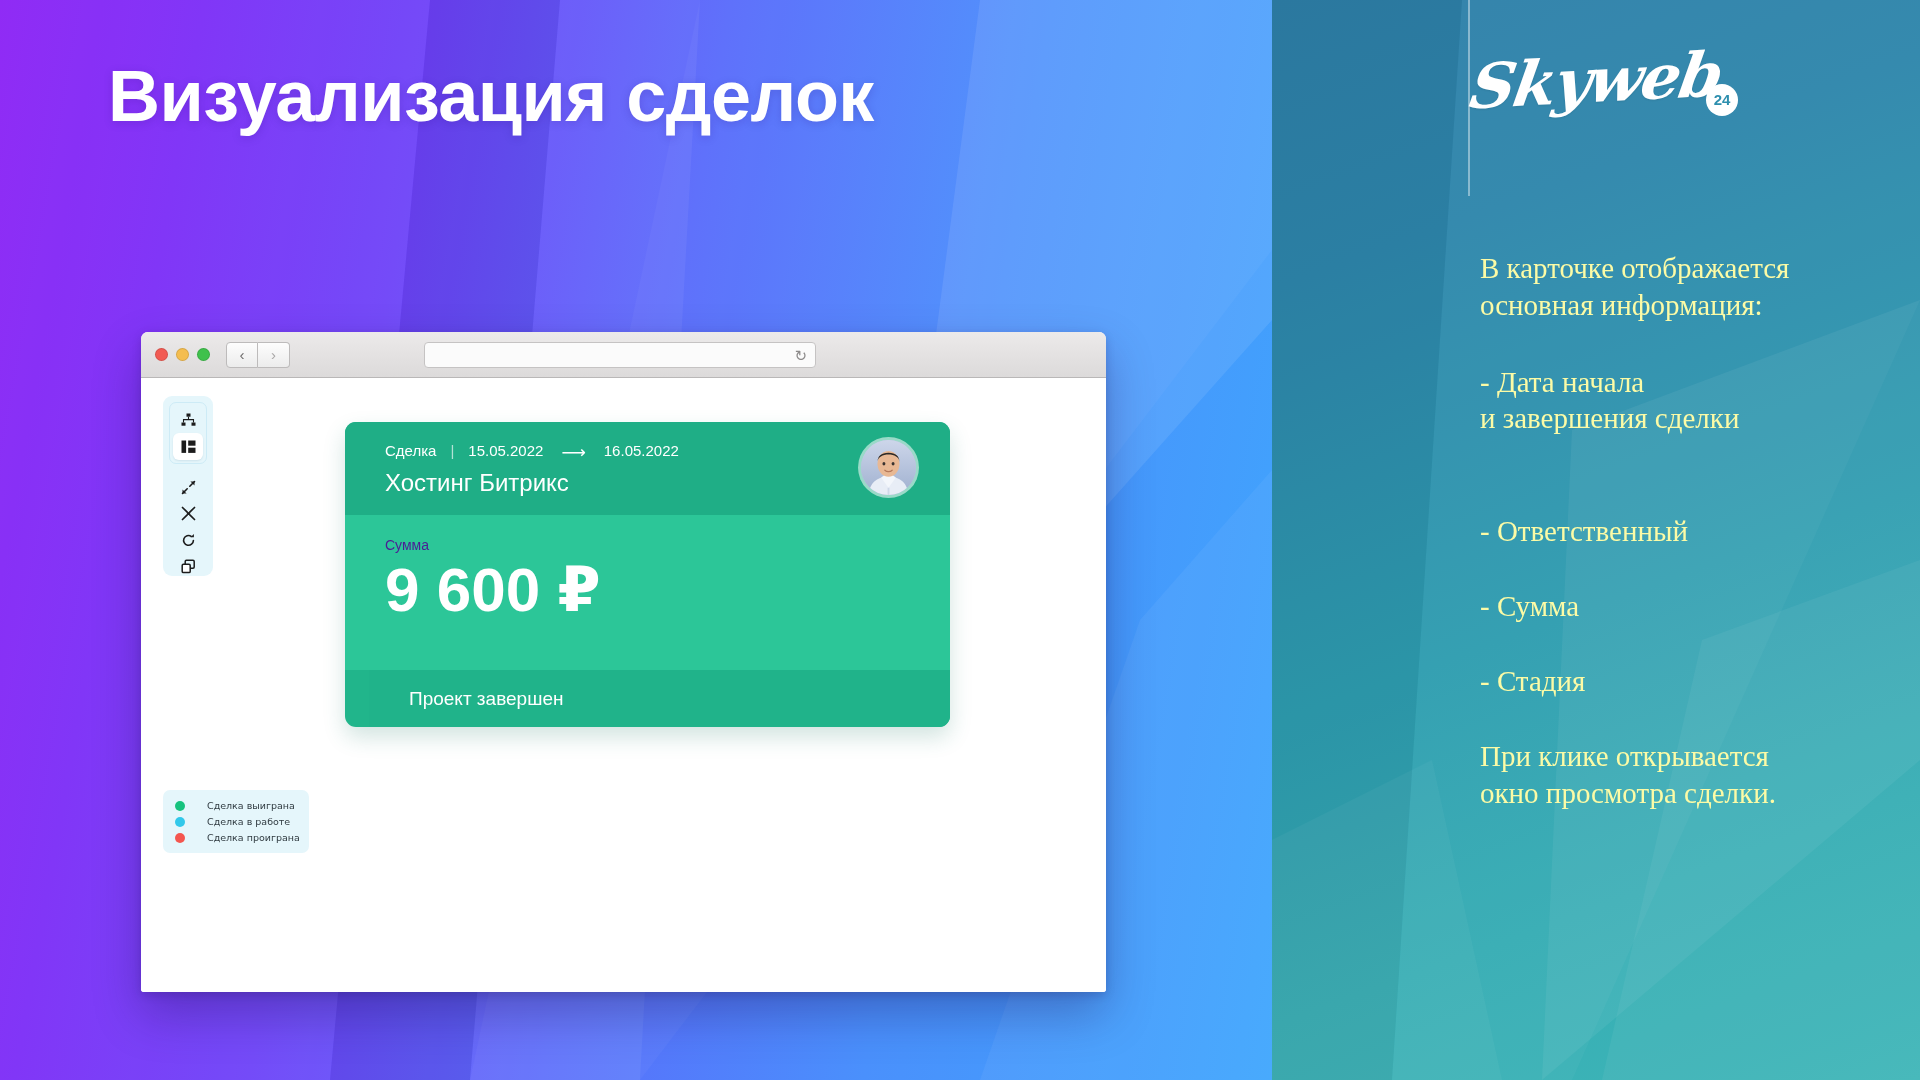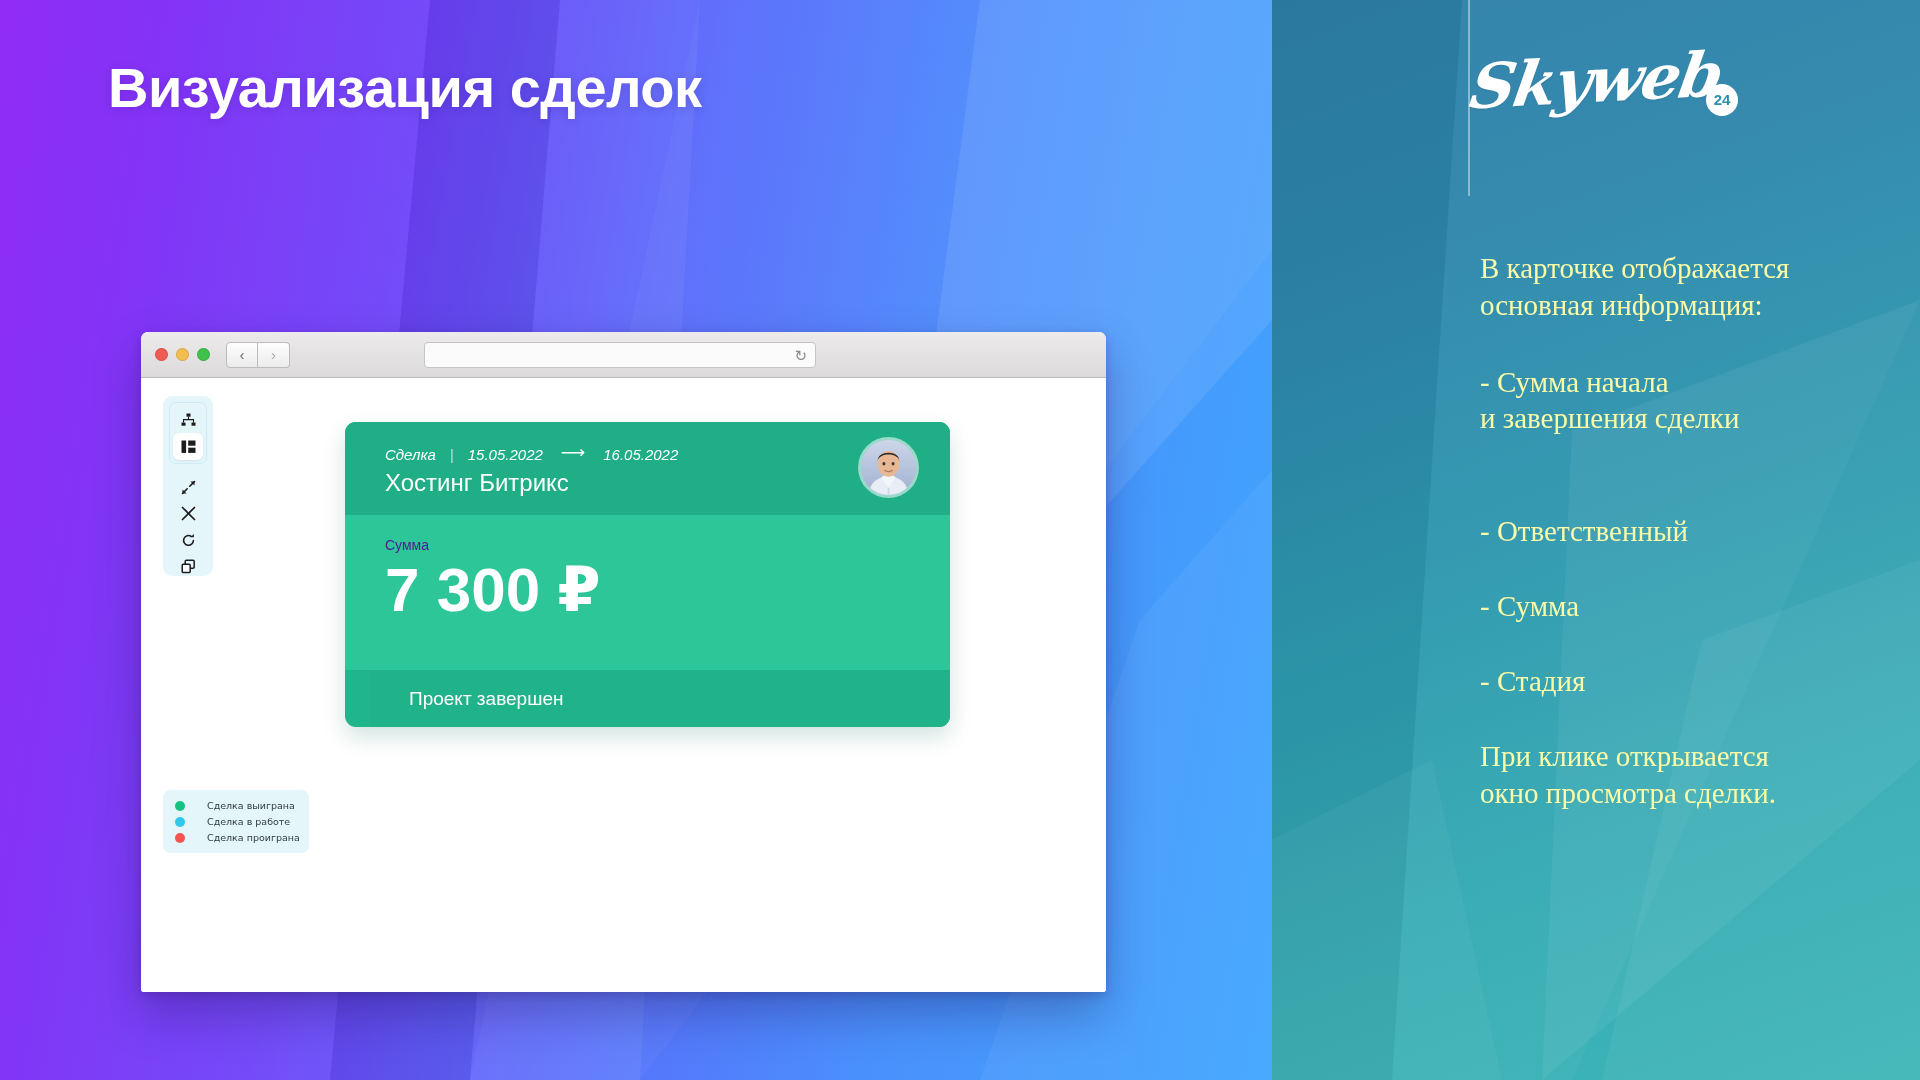--- a/index.html
+++ b/index.html
@@ -18,21 +18,21 @@
   .left-panel {
     position:absolute; left:0; top:0; width:1272px; height:1080px;
     background:linear-gradient(100deg,#8A1FF5 0%,#7A2BF7 14%,#6C41F8 30%,#5A6CFB 50%,#4A90FC 72%,#3FA6FD 100%);
     overflow:hidden;
   }
   .left-panel .facets { position:absolute; inset:0; }
   .facets svg { display:block; width:100%; height:100%; }
 
   .slide-title {
     position:absolute; left:108px; top:58px;
-    color:#ffffff; font-size:56px; font-weight:bold; letter-spacing:-0.5px;
+    color:#ffffff; font-size:72px; font-weight:bold; letter-spacing:-0.5px;
     line-height:1.08; white-space:nowrap;
     text-shadow:0 2px 10px rgba(40,10,120,0.18);
   }
 
   
   .right-panel {
     position:absolute; left:1272px; top:0; width:648px; height:1080px;
     background:linear-gradient(160deg,#2E7FA8 0%,#2E86AC 22%,#2E9DB0 55%,#35ADB4 78%,#3FB6B8 100%);
     overflow:hidden;
   }
@@ -165,21 +165,21 @@
   .ruble-wm {
     position:absolute; right:-18px; top:56px;
     font-size:235px; line-height:1; font-weight:bold;
     color:rgba(255,255,255,0.20);
     transform:rotate(18deg); pointer-events:none; user-select:none;
   }
   .card-head {
     position:relative; height:93px; background:#1FAE86; padding:20px 24px 0 40px;
   }
   .card-meta {
-    color:#ffffff; font-size:15px; display:flex; align-items:flex-end; gap:14px; white-space:nowrap;font-style:italic;
+    color:#ffffff; font-size:15px; display:flex; align-items:flex-start; gap:14px; white-space:nowrap;
   }
   .card-meta .sep { opacity:.65; }
   .card-meta .arrow { font-size:17px; padding:0 4px; }
   .card-title {
     color:#ffffff; font-size:24px; margin-top:6px; white-space:nowrap;
   }
   .avatar {
     position:absolute; right:34px; top:18px; width:55px; height:55px; border-radius:50%;
     overflow:hidden; background:#b9c3de;
     box-shadow:0 0 0 3px rgba(255,255,255,0.55);
@@ -337,21 +337,21 @@
                   <ellipse cx="25" cy="26" rx="1.6" ry="1.9" fill="#3a3330"></ellipse>
                   <ellipse cx="35" cy="26" rx="1.6" ry="1.9" fill="#3a3330"></ellipse>
                   <path d="M26 33 C28 35 32 35 34 33" stroke="#b5795a" stroke-width="1.3" fill="none" stroke-linecap="round"></path>
                   <path d="M30 52 L30 60" stroke="#cfd8e8" stroke-width="2"></path>
                 </svg>
               </div>
             </div>
 
             <div class="card-body">
               <div class="sum-label">Сумма</div>
-              <div class="sum-value">7 300 ₽</div>
+              <div class="sum-value">9 600 ₽</div>
             </div>
 
             <div class="card-foot">
               <span class="stage">Проект завершен</span>
             </div>
           </div>
 
           <div class="legend">
             <div class="legend-item">
               <span class="legend-dot" style="background:#17C27E"></span>
@@ -387,21 +387,21 @@
 
     <div class="logo-wrap">
       <div class="logo-mark">Skyweb</div>
       <div class="logo-badge">24</div>
     </div>
 
     <div class="notes">
       <div class="para">В карточке отображается
 основная информация:</div>
       <div class="gap-lg"></div>
-      <div class="para">- Сумма начала
+      <div class="para">- Дата начала
 и завершения сделки</div>
       <div class="gap-md"></div>
       <div class="gap-md"></div>
       <div class="para">- Ответственный</div>
       <div class="gap-md"></div>
       <div class="para">- Сумма</div>
       <div class="gap-md"></div>
       <div class="para">- Стадия</div>
       <div class="gap-md"></div>
       <div class="para">При клике открывается

